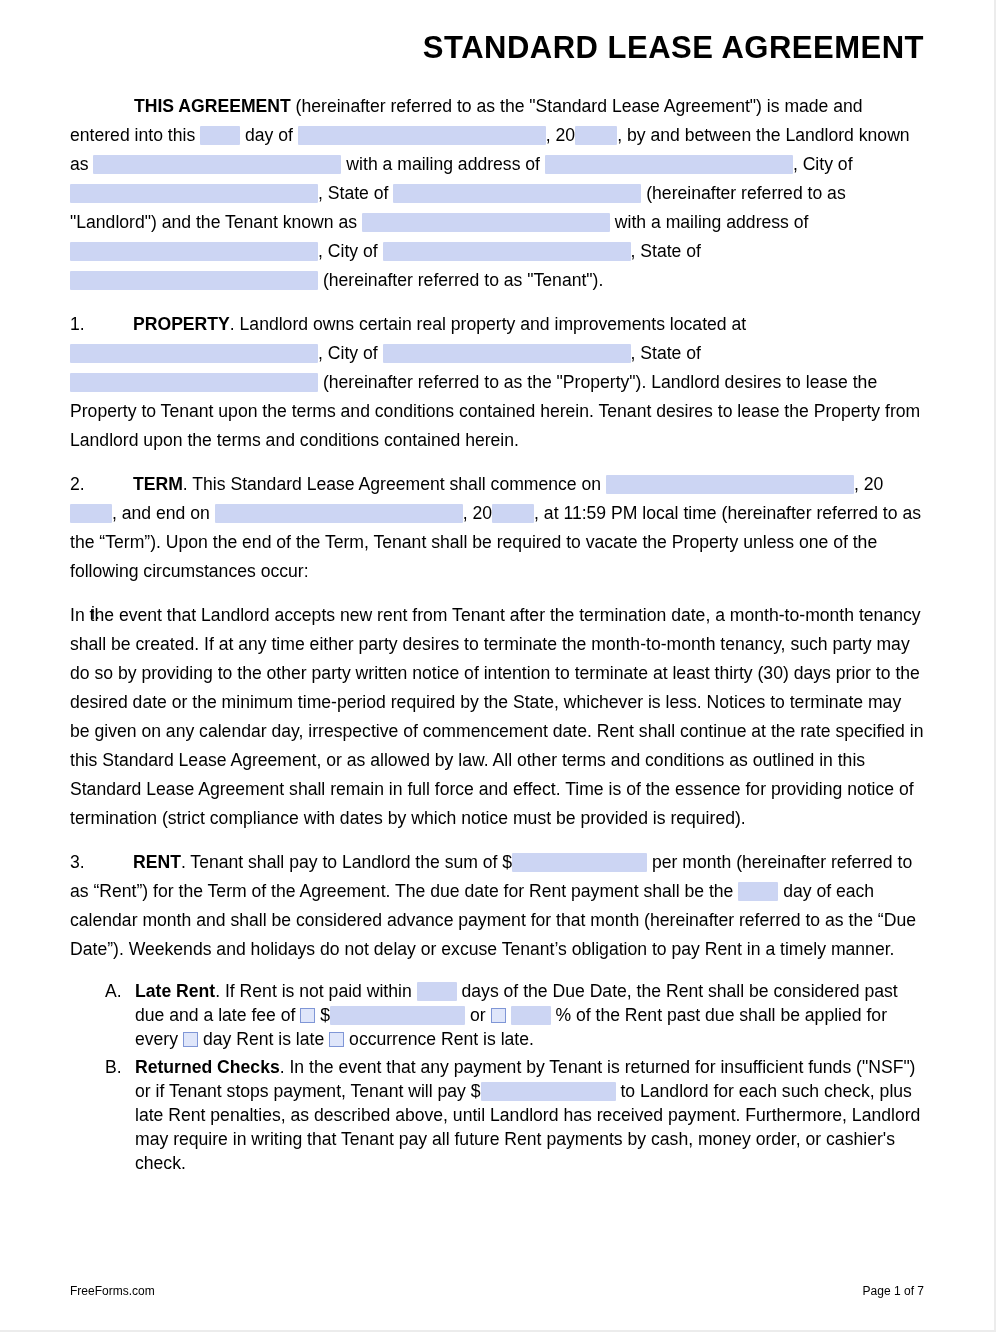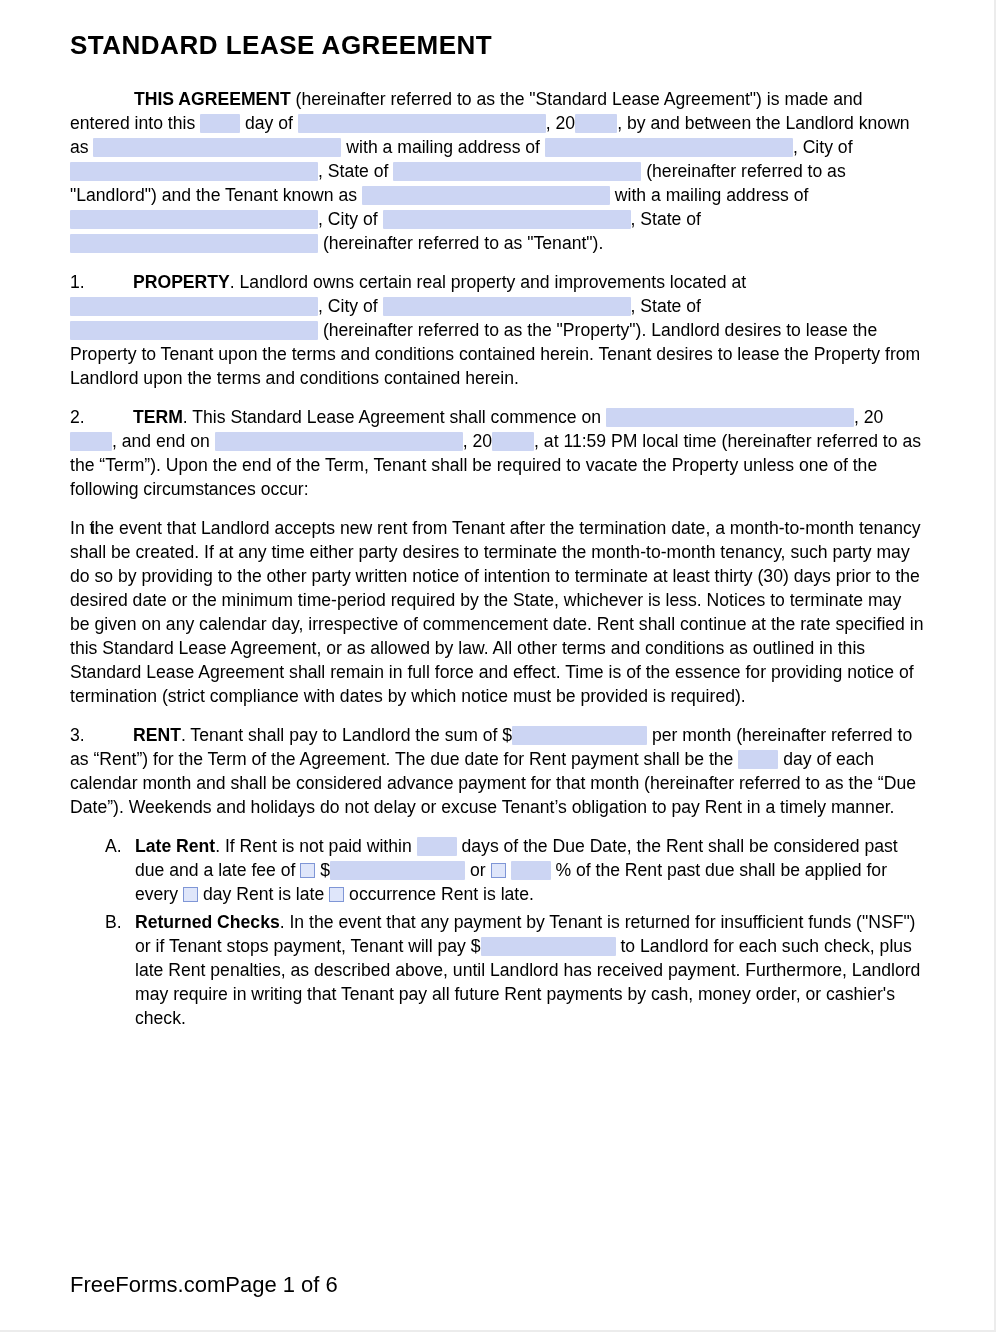--- a/index.html
+++ b/index.html
@@ -7,40 +7,40 @@
     --cb-fill:#dfe6fa;
     --cb-border:#7f96d6;
     --page-edge:#ececec;
   }
   *{box-sizing:border-box;margin:0;padding:0;}
   html,body{background:#ffffff;}
   body{font-family:"Liberation Sans",sans-serif;color:#000;}
   .page{width:996px;height:1332px;position:relative;background:#fff;overflow:hidden;
         border-right:2px solid var(--page-edge);border-bottom:2px solid var(--page-edge);}
   .content{padding:0 70px;}
-  h1{font-size:26px;font-weight:bold;text-align:left;letter-spacing:.5px;
+  h1{font-size:31px;font-weight:bold;text-align:right;letter-spacing:.5px;
      padding-top:30px;margin-bottom:26px;}
-  .para{font-size:17.6px;line-height:24px;margin-bottom:15px;text-align:left;}
+  .para{font-size:17.6px;line-height:29px;margin-bottom:15px;text-align:left;}
   .indent{text-indent:64px;}
   .num{display:inline-block;width:63px;}
   .roman-wrap{margin-bottom:15px;}
   .roman{position:relative;padding-left:65px;font-size:17.6px;line-height:24px;}
   .rnum{position:absolute;left:21px;top:0;}
   .sub{position:relative;padding-left:65px;font-size:17.6px;line-height:24px;margin-bottom:4px;}
   .sub-letter{position:absolute;left:35px;top:0;}
   .field{display:inline-block;background:var(--field);height:19px;vertical-align:-4px;border-radius:1px;}
   .w-sm{width:40px;}
   .w-yr{width:42px;}
   .w-md{width:135px;}
   .w-wide{width:248px;}
   .cb{display:inline-block;width:15px;height:15px;background:var(--cb-fill);
       border:1px solid var(--cb-border);vertical-align:-2px;margin-right:5px;}
   .ul{}
-  .footer{position:absolute;left:70px;right:62px;bottom:32px;display:flex;
-          align-items:flex-end;font-size:22px;}
+  .footer{position:absolute;left:70px;right:70px;bottom:32px;display:flex;
+          justify-content:space-between;align-items:flex-end;font-size:12px;}
 </style>
 </head>
 <body>
 
 <div class="page">
   <div class="content">
 
     <h1>STANDARD LEASE AGREEMENT</h1>
 
     <p class="para indent"><b>THIS AGREEMENT</b><span> (hereinafter referred to as the "Standard Lease Agreement") is made and entered into this </span><span class="field w-sm"></span><span> day of </span><span class="field w-wide"></span><span>, 20</span><span class="field w-yr"></span><span>, by and between the Landlord known as </span><span class="field w-wide"></span><span> with a mailing address of </span><span class="field w-wide"></span><span>, City of </span><span class="field w-wide"></span><span>, State of </span><span class="field w-wide"></span><span> (hereinafter referred to as "Landlord") and the Tenant known as </span><span class="field w-wide"></span><span> with a mailing address of </span><span class="field w-wide"></span><span>, City of </span><span class="field w-wide"></span><span>, State of </span><span class="field w-wide"></span><span> (hereinafter referred to as "Tenant").</span></p>
@@ -59,15 +59,15 @@
     <p class="para"><span class="num">3.</span><b>RENT</b><span>. Tenant shall pay to Landlord the sum of $</span><span class="field w-md"></span><span> per month (hereinafter referred to as “Rent”) for the Term of the Agreement. The due date for Rent payment shall be the </span><span class="field w-sm"></span><span> day of each calendar month and shall be considered advance payment for that month (hereinafter referred to as the “Due Date”). Weekends and holidays do not delay or excuse Tenant’s obligation to pay Rent in a timely manner.</span></p>
 
     <div class="sub"><span class="sub-letter">A.</span><b>Late Rent</b><span>. If Rent is not paid within </span><span class="field w-sm"></span><span> days of the Due Date, the Rent shall be considered past due and a late fee of </span><span class="cb"></span><span>$</span><span class="field w-md"></span><span> or </span><span class="cb"></span><span class="field w-sm"></span><span> % of the Rent past due shall be applied for every </span><span class="cb"></span><span class="ul">day</span><span> Rent is late </span><span class="cb"></span><span class="ul">occurrence</span><span> Rent is late.</span></div>
 
     <div class="sub"><span class="sub-letter">B.</span><b>Returned Checks</b><span>. In the event that any payment by Tenant is returned for insufficient funds ("NSF") or if Tenant stops payment, Tenant will pay $</span><span class="field w-md"></span><span> to Landlord for each such check, plus late Rent penalties, as described above, until Landlord has received payment. Furthermore, Landlord may require in writing that Tenant pay all future Rent payments by cash, money order, or cashier's check.</span></div>
 
   </div>
 
   <div class="footer">
     <span>FreeForms.com</span>
-    <span>Page 1 of 6</span>
+    <span>Page 1 of 7</span>
   </div>
 </div>
 
 </body></html>

